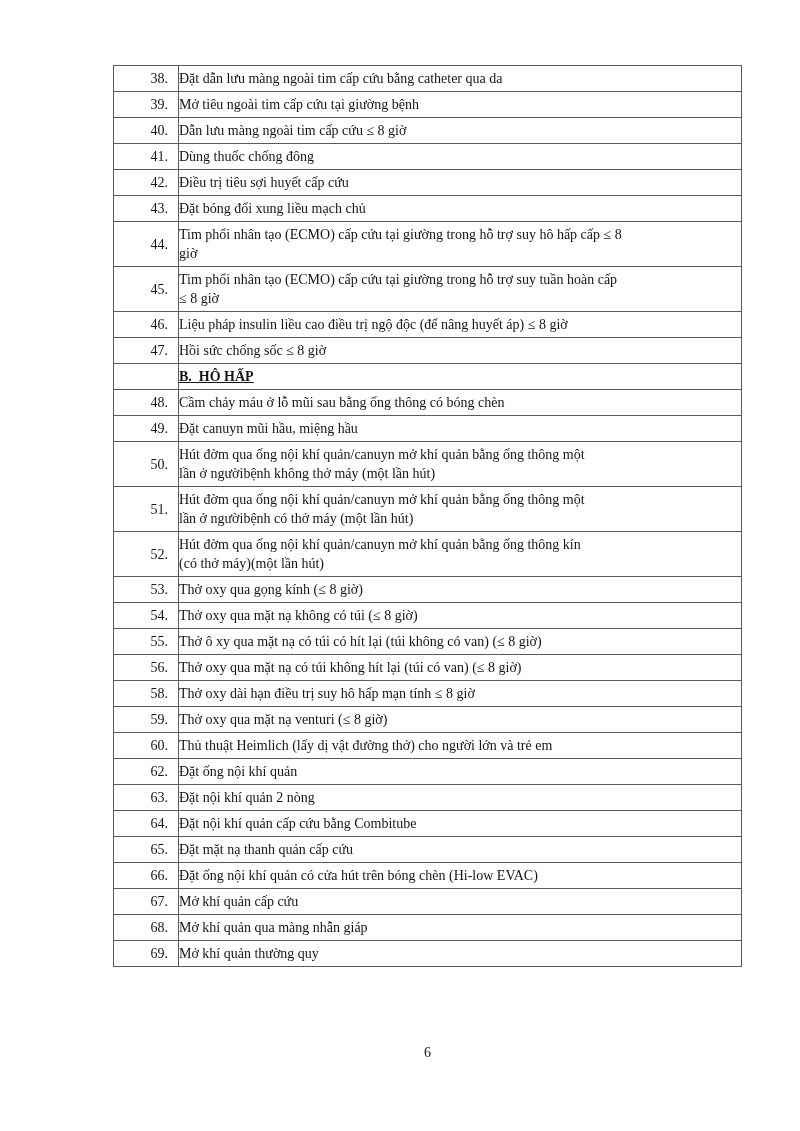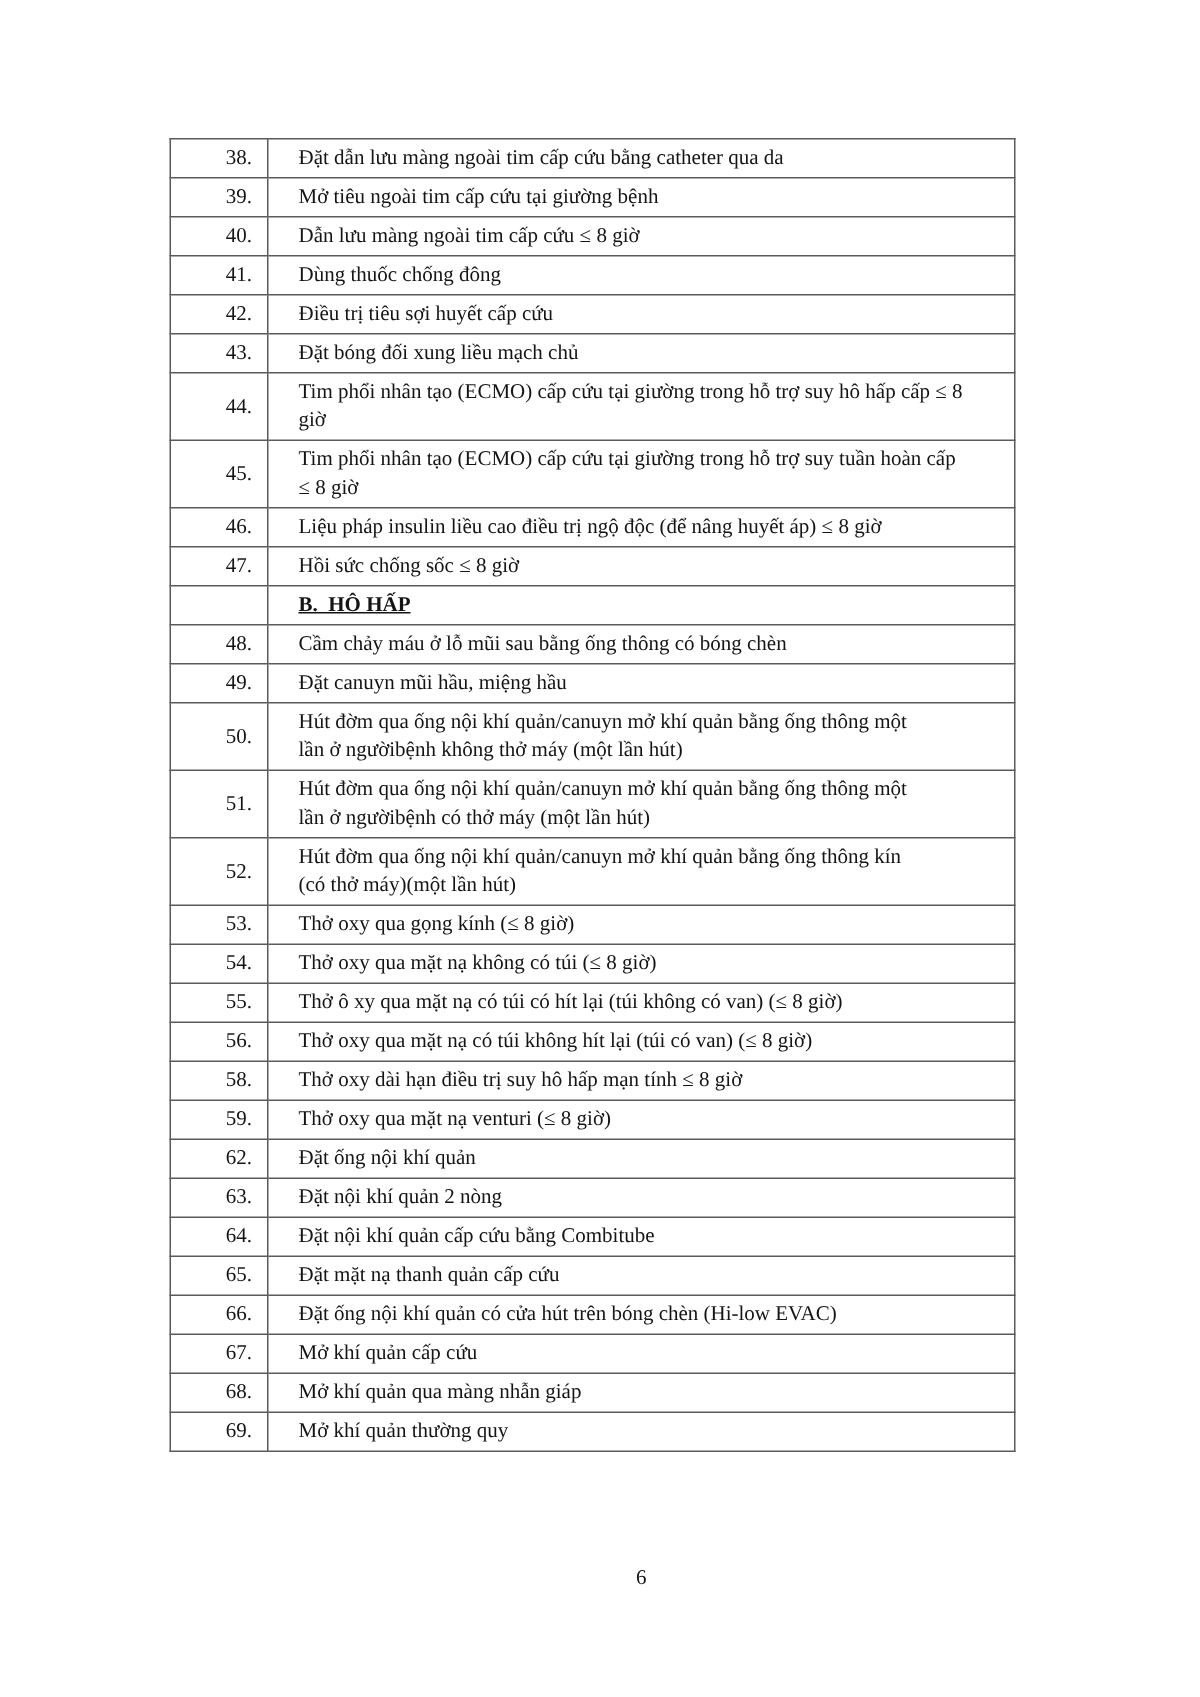--- a/index.html
+++ b/index.html
@@ -12,38 +12,38 @@
     width: 800px;
     height: 1131px;
     background: #ffffff;
     font-family: "Liberation Serif", "DejaVu Serif", serif;
     color: #141414;
     overflow: hidden;
   }
   .proc-table {
     position: absolute;
     left: 113px;
-    top: 92px;
-    width: 564px;
+    top: 65px;
+    width: 629px;
     border-collapse: collapse;
     table-layout: fixed;
   }
   .proc-table td {
     border: 1px solid #5a5a5a;
     vertical-align: middle;
     font-size: 14px;
     line-height: 19px;
   }
   .cell-num {
     width: 52px;
     text-align: right;
     padding: 3px 10px 3px 2px;
   }
   .cell-text {
-    padding: 3px 10px 3px 20px;
+    padding: 3px 10px 3px 0;
     white-space: pre-wrap;
   }
   tr.section-header .cell-text {
     font-weight: bold;
     text-decoration: underline;
   }
   .page-number {
     position: absolute;
     left: 113px;
     top: 1045px;
@@ -169,20 +169,24 @@
   <tr>
     <td class="cell-num">58.</td>
     <td class="cell-text">Thở oxy dài hạn điều trị suy hô hấp mạn tính ≤ 8 giờ</td>
   </tr>
 
   <tr>
     <td class="cell-num">59.</td>
     <td class="cell-text">Thở oxy qua mặt nạ venturi (≤ 8 giờ)</td>
   </tr>
 
+  <tr>
+    <td class="cell-num">60.</td>
+    <td class="cell-text">Thủ thuật Heimlich (lấy dị vật đường thở) cho người lớn và trẻ em</td>
+  </tr>
 
 
   <tr>
     <td class="cell-num">62.</td>
     <td class="cell-text">Đặt ống nội khí quản</td>
   </tr>
 
   <tr>
     <td class="cell-num">63.</td>
     <td class="cell-text">Đặt nội khí quản 2 nòng</td>

